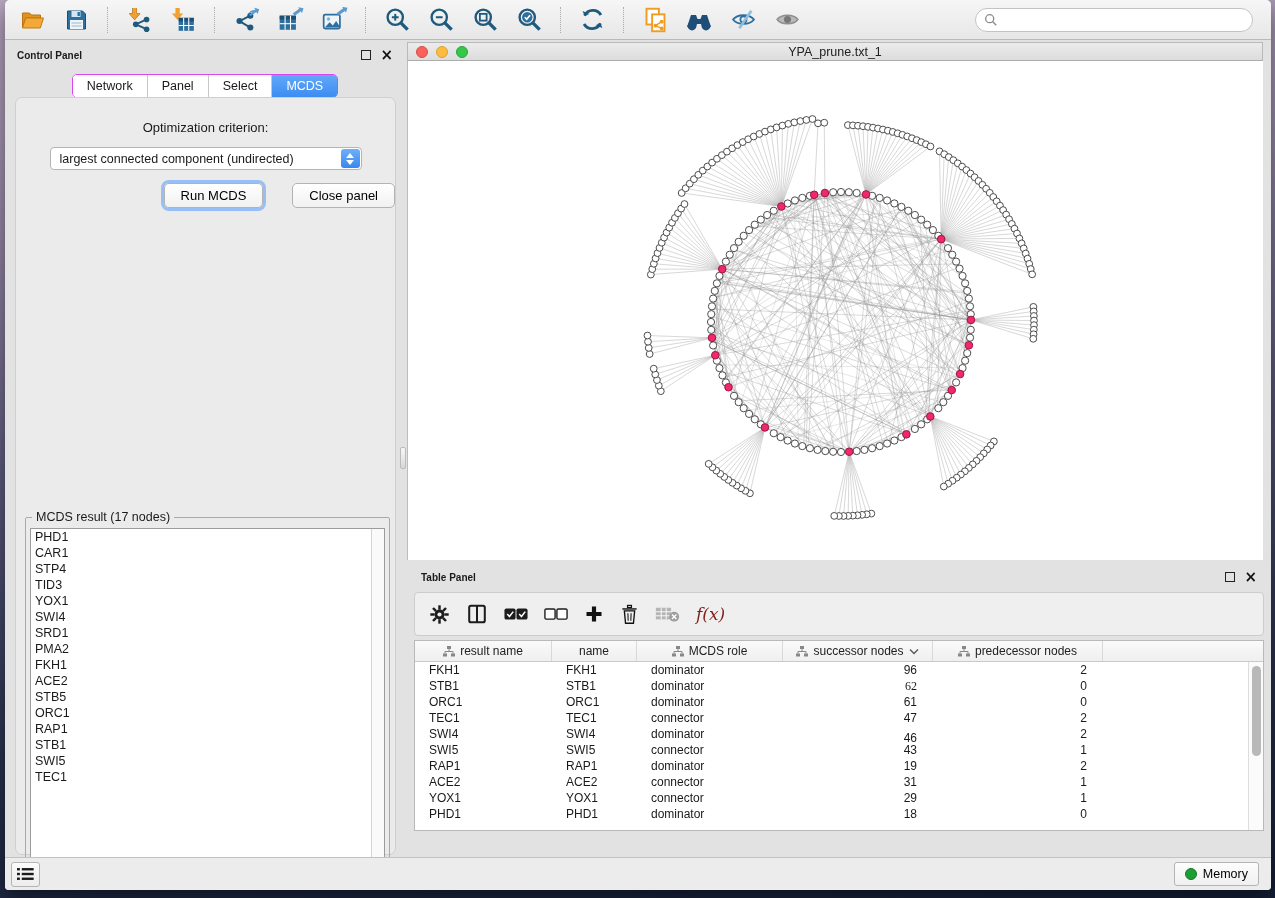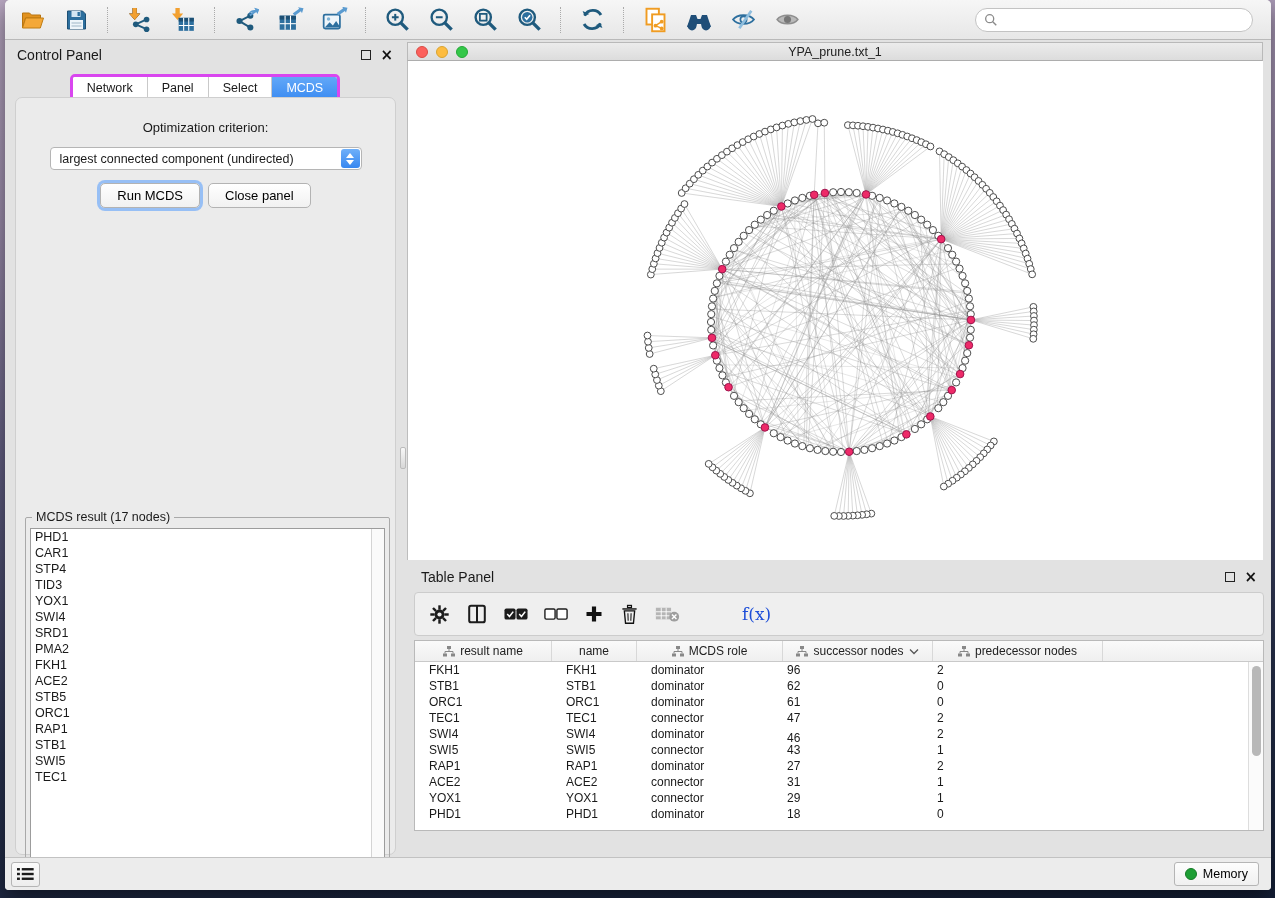--- a/index.html
+++ b/index.html
@@ -18,42 +18,42 @@
   .tbtn { width:38px; height:32px; border:none; background:transparent; display:flex;
     align-items:center; justify-content:center; cursor:pointer; }
   .tsep { width:1px; height:26px; border-left:1px dotted #aaa; margin:0 6px; }
   .searchwrap { margin-left:auto; margin-right:10px; width:278px; height:24px; background:#fff;
     border:1px solid #c3c3c3; border-radius:12px; display:flex; align-items:center; padding:0 8px; gap:6px; }
   .searchwrap input { border:none; outline:none; flex:1; font-size:12px; background:transparent; }
 
   
   .ctlpanel { position:absolute; left:2px; top:42px; width:396px; height:815px; }
   .panelhead { height:26px; display:flex; align-items:center; padding:0 10px; }
-  .panelhead .ptitle { font-size:14px; }
+  .panelhead .ptitle { font-size:10px;font-weight:bold; }
   .winbtns { margin-left:auto; display:flex; align-items:center; gap:9px; }
   .floatbtn { width:10px; height:10px; border:1.6px solid #222; display:inline-block; background:transparent; cursor:pointer; }
   .closebtn { font-size:15px; font-weight:bold; line-height:10px; color:#111; cursor:pointer; font-family:"DejaVu Sans",sans-serif; }
 
   .segbar { display:flex; justify-content:center; margin-top:6px; }
-  .seg { display:flex; border:3px solid #d946ef; border-radius:5px; overflow:hidden; background:#fff; box-shadow:0 1px 0 rgba(255,255,255,.6); }
+  .seg { display:flex; border:1px solid #d946ef; border-radius:5px; overflow:hidden; background:#fff; box-shadow:0 1px 0 rgba(255,255,255,.6); }
   .seg .segitem { padding:4px 14px; font-size:12.5px; background:#fff; border-right:1px solid #c9c9c9; cursor:pointer; }
   .seg .segitem:last-child { border-right:none; }
   .seg .segitem.active { background:linear-gradient(#62a8f8,#3c8cf2); color:#fff; }
 
   .innerpanel { position:absolute; left:8px; top:55px; width:381px; height:758px;
     background:#ebebeb; border:1px solid #cfcfcf; border-radius:7px; }
   .optlabel { text-align:center; margin-top:22px; font-size:13px; }
   .selectbox { position:relative; margin:12px auto 0; width:312px; height:23px; background:#fff;
     border:1px solid #b5b5b5; border-radius:4px; display:flex; align-items:center; padding:0 26px 0 9px;
     font-size:12.5px; white-space:nowrap; cursor:pointer; }
   .stepper { position:absolute; right:1px; top:1px; width:19px; height:19px; border-radius:3px;
     background:linear-gradient(#6fb0f9,#3787f0); display:flex; flex-direction:column; align-items:center; justify-content:center; gap:2px; }
   .stepper .up { width:0;height:0;border-left:4px solid transparent;border-right:4px solid transparent;border-bottom:5px solid #fff; }
   .stepper .dn { width:0;height:0;border-left:4px solid transparent;border-right:4px solid transparent;border-top:5px solid #fff; }
-  .btnrow { display:flex; justify-content:center; gap:8px; margin-top:13px; }
+  .btnrow { display:flex; justify-content:flex-end; gap:29px; margin-top:13px; }
   .macbtn { background:linear-gradient(#ffffff,#f1f1f1); border:1px solid #b3b3b3; border-radius:5px;
     padding:4px 16px; font-size:13px; cursor:pointer; }
   .macbtn.focused { box-shadow:0 0 0 3px rgba(106,168,250,.65); }
 
   fieldset.mcdsbox { position:absolute; left:9px; top:412px; width:365px; height:372px;
     border:1px solid #a9a9a9; border-radius:2px; padding:4px; }
   fieldset.mcdsbox legend { font-size:12.5px; padding:0 4px; margin-left:2px; }
   .mcdslist { position:relative; width:100%; height:100%; background:#fff; border:1px solid #9c9c9c; overflow:hidden; }
   .mcdslist .scrolltrack { position:absolute; right:0; top:0; bottom:0; width:13px; background:#fafafa; border-left:1px solid #d4d4d4; }
   .mcdsitem { font-size:12.5px; line-height:16px; padding-left:4px; cursor:default; }
@@ -71,29 +71,29 @@
   .light.yellow { background:#fdbc40; border:1px solid #d9a431; }
   .light.green { background:#34c749; border:1px solid #24a837; }
   .nettitle .ntext { position:absolute; left:0; right:0; text-align:center; font-size:12.5px; color:#222; }
   .netcanvas { position:absolute; left:0; right:0; top:19px; bottom:0; background:#fff; border-left:1px solid #bdbdbd; }
 
   
   .tablepanel { position:absolute; left:402px; top:564px; right:0; height:293px; background:#e2e2e2; }
   .tpToolbar { position:absolute; left:7px; right:7px; top:28px; height:44px; background:#efefef;
     border:1px solid #ccc; border-radius:4px; display:flex; align-items:center; gap:16px; padding:0 14px; }
   .ticon { background:transparent; border:none; display:flex; align-items:center; cursor:pointer; }
-  .fx { font-family:"DejaVu Serif","Liberation Serif",serif; font-size:17px; color:#1d4ed8;margin-left:46px; }
+  .fx { font-family:"DejaVu Serif","Liberation Serif",serif; font-style:italic; font-size:17px; color:#7f1d1d; }
   .tblwrap { position:absolute; left:7px; right:7px; top:76px; height:191px; background:#fff; border:1px solid #b9b9b9; }
   .thead { display:flex; height:21px; background:linear-gradient(#fafafa,#efefef); border-bottom:1px solid #c9c9c9; }
   .th { display:flex; align-items:center; justify-content:center; gap:5px; font-size:12px; color:#222;
     border-right:1px solid #d8d8d8; overflow:hidden; cursor:pointer; }
   .tbody { position:absolute; left:0; right:15px; top:21px; bottom:0; overflow:hidden; }
   .tr { display:flex; height:16px; align-items:center; }
   .td { font-size:12px; padding:0 4px; overflow:hidden; white-space:nowrap; }
-  .td.num { padding-right:16px; }
+  .td.num { text-align:right; padding-right:16px; }
   .vscroll { position:absolute; right:0; top:21px; bottom:0; width:15px; background:#fbfbfb; border-left:1px solid #ddd; }
   .vscroll .thumb { position:absolute; left:2.5px; top:4px; width:9px; height:90px; background:#b8b8b8; border-radius:5px; }
   .tabsrow { position:absolute; left:0; right:0; top:270px; display:flex; justify-content:center; }
 
   
   .statusbar { position:absolute; left:0; right:0; bottom:0; height:33px; background:#ececec; border-top:1px solid #c2c2c2;
     display:flex; align-items:center; padding:0 6px; }
   .listbtn { width:29px; height:25px; background:linear-gradient(#fbfbfb,#ededed); border:1px solid #b5b5b5; border-radius:3px;
     display:flex; align-items:center; justify-content:center; cursor:pointer; }
   .membtn { margin-left:auto; margin-right:6px; height:24px; background:linear-gradient(#fdfdfd,#f0f0f0);
@@ -1100,21 +1100,21 @@
             <div class="td" style="width: 137px; padding-left: 14px;">FKH1</div>
             <div class="td" style="width: 85px; padding-left: 14px;">FKH1</div>
             <div class="td" style="width: 146px; padding-left: 14px;">dominator</div>
             <div class="td num" style="width: 150px; padding-left: 4px;">96</div>
             <div class="td num" style="width: 170px; padding-left: 4px;">2</div>
           </div>
           <div class="tr">
             <div class="td" style="width: 137px; padding-left: 14px;">STB1</div>
             <div class="td" style="width: 85px; padding-left: 14px;">STB1</div>
             <div class="td" style="width: 146px; padding-left: 14px;">dominator</div>
-            <div class="td num" style="width: 150px; padding-left: 4px;">62</div>
+            <div class="td num" style="width: 150px; padding-left: 4px; font-family: Liberation Serif, serif;">62</div>
             <div class="td num" style="width: 170px; padding-left: 4px;">0</div>
           </div>
           <div class="tr">
             <div class="td" style="width: 137px; padding-left: 14px;">ORC1</div>
             <div class="td" style="width: 85px; padding-left: 14px;">ORC1</div>
             <div class="td" style="width: 146px; padding-left: 14px;">dominator</div>
             <div class="td num" style="width: 150px; padding-left: 4px;">61</div>
             <div class="td num" style="width: 170px; padding-left: 4px;">0</div>
           </div>
           <div class="tr">
@@ -1135,21 +1135,21 @@
             <div class="td" style="width: 137px; padding-left: 14px;">SWI5</div>
             <div class="td" style="width: 85px; padding-left: 14px;">SWI5</div>
             <div class="td" style="width: 146px; padding-left: 14px;">connector</div>
             <div class="td num" style="width: 150px; padding-left: 4px;">43</div>
             <div class="td num" style="width: 170px; padding-left: 4px;">1</div>
           </div>
           <div class="tr">
             <div class="td" style="width: 137px; padding-left: 14px;">RAP1</div>
             <div class="td" style="width: 85px; padding-left: 14px;">RAP1</div>
             <div class="td" style="width: 146px; padding-left: 14px;">dominator</div>
-            <div class="td num" style="width: 150px; padding-left: 4px;">27</div>
+            <div class="td num" style="width: 150px; padding-left: 4px;">19</div>
             <div class="td num" style="width: 170px; padding-left: 4px;">2</div>
           </div>
           <div class="tr">
             <div class="td" style="width: 137px; padding-left: 14px;">ACE2</div>
             <div class="td" style="width: 85px; padding-left: 14px;">ACE2</div>
             <div class="td" style="width: 146px; padding-left: 14px;">connector</div>
             <div class="td num" style="width: 150px; padding-left: 4px;">31</div>
             <div class="td num" style="width: 170px; padding-left: 4px;">1</div>
           </div>
           <div class="tr">

